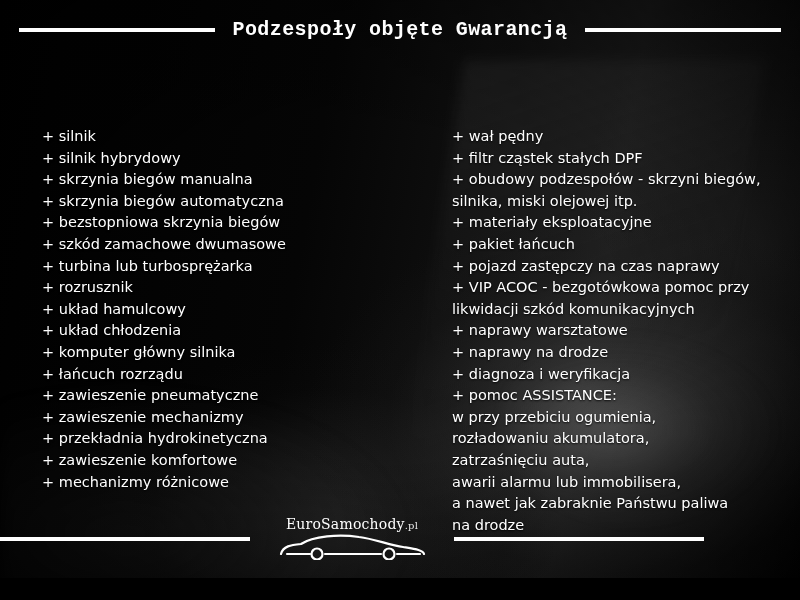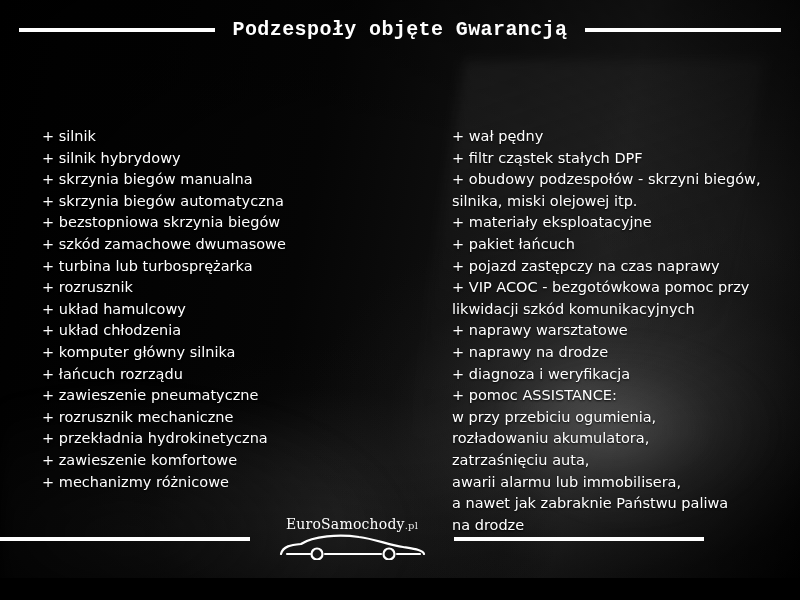--- a/index.html
+++ b/index.html
@@ -192,21 +192,21 @@
       <div class="item">+ skrzynia biegów automatyczna</div>
       <div class="item">+ bezstopniowa skrzynia biegów</div>
       <div class="item">+ szkód zamachowe dwumasowe</div>
       <div class="item">+ turbina lub turbosprężarka</div>
       <div class="item">+ rozrusznik</div>
       <div class="item">+ układ hamulcowy</div>
       <div class="item">+ układ chłodzenia</div>
       <div class="item">+ komputer główny silnika</div>
       <div class="item">+ łańcuch rozrządu</div>
       <div class="item">+ zawieszenie pneumatyczne</div>
-      <div class="item">+ rozrusznik mechaniczne</div>
+      <div class="item">+ zawieszenie mechanizmy</div>
       <div class="item">+ przekładnia hydrokinetyczna</div>
       <div class="item">+ zawieszenie komfortowe</div>
       <div class="item">+ mechanizmy różnicowe</div>
     </div>
 
     <div class="col col-right">
       <div class="item">+ wał pędny</div>
       <div class="item">+ filtr cząstek stałych DPF</div>
       <div class="item">+ obudowy podzespołów - skrzyni biegów,
    silnika, miski olejowej itp.</div>

